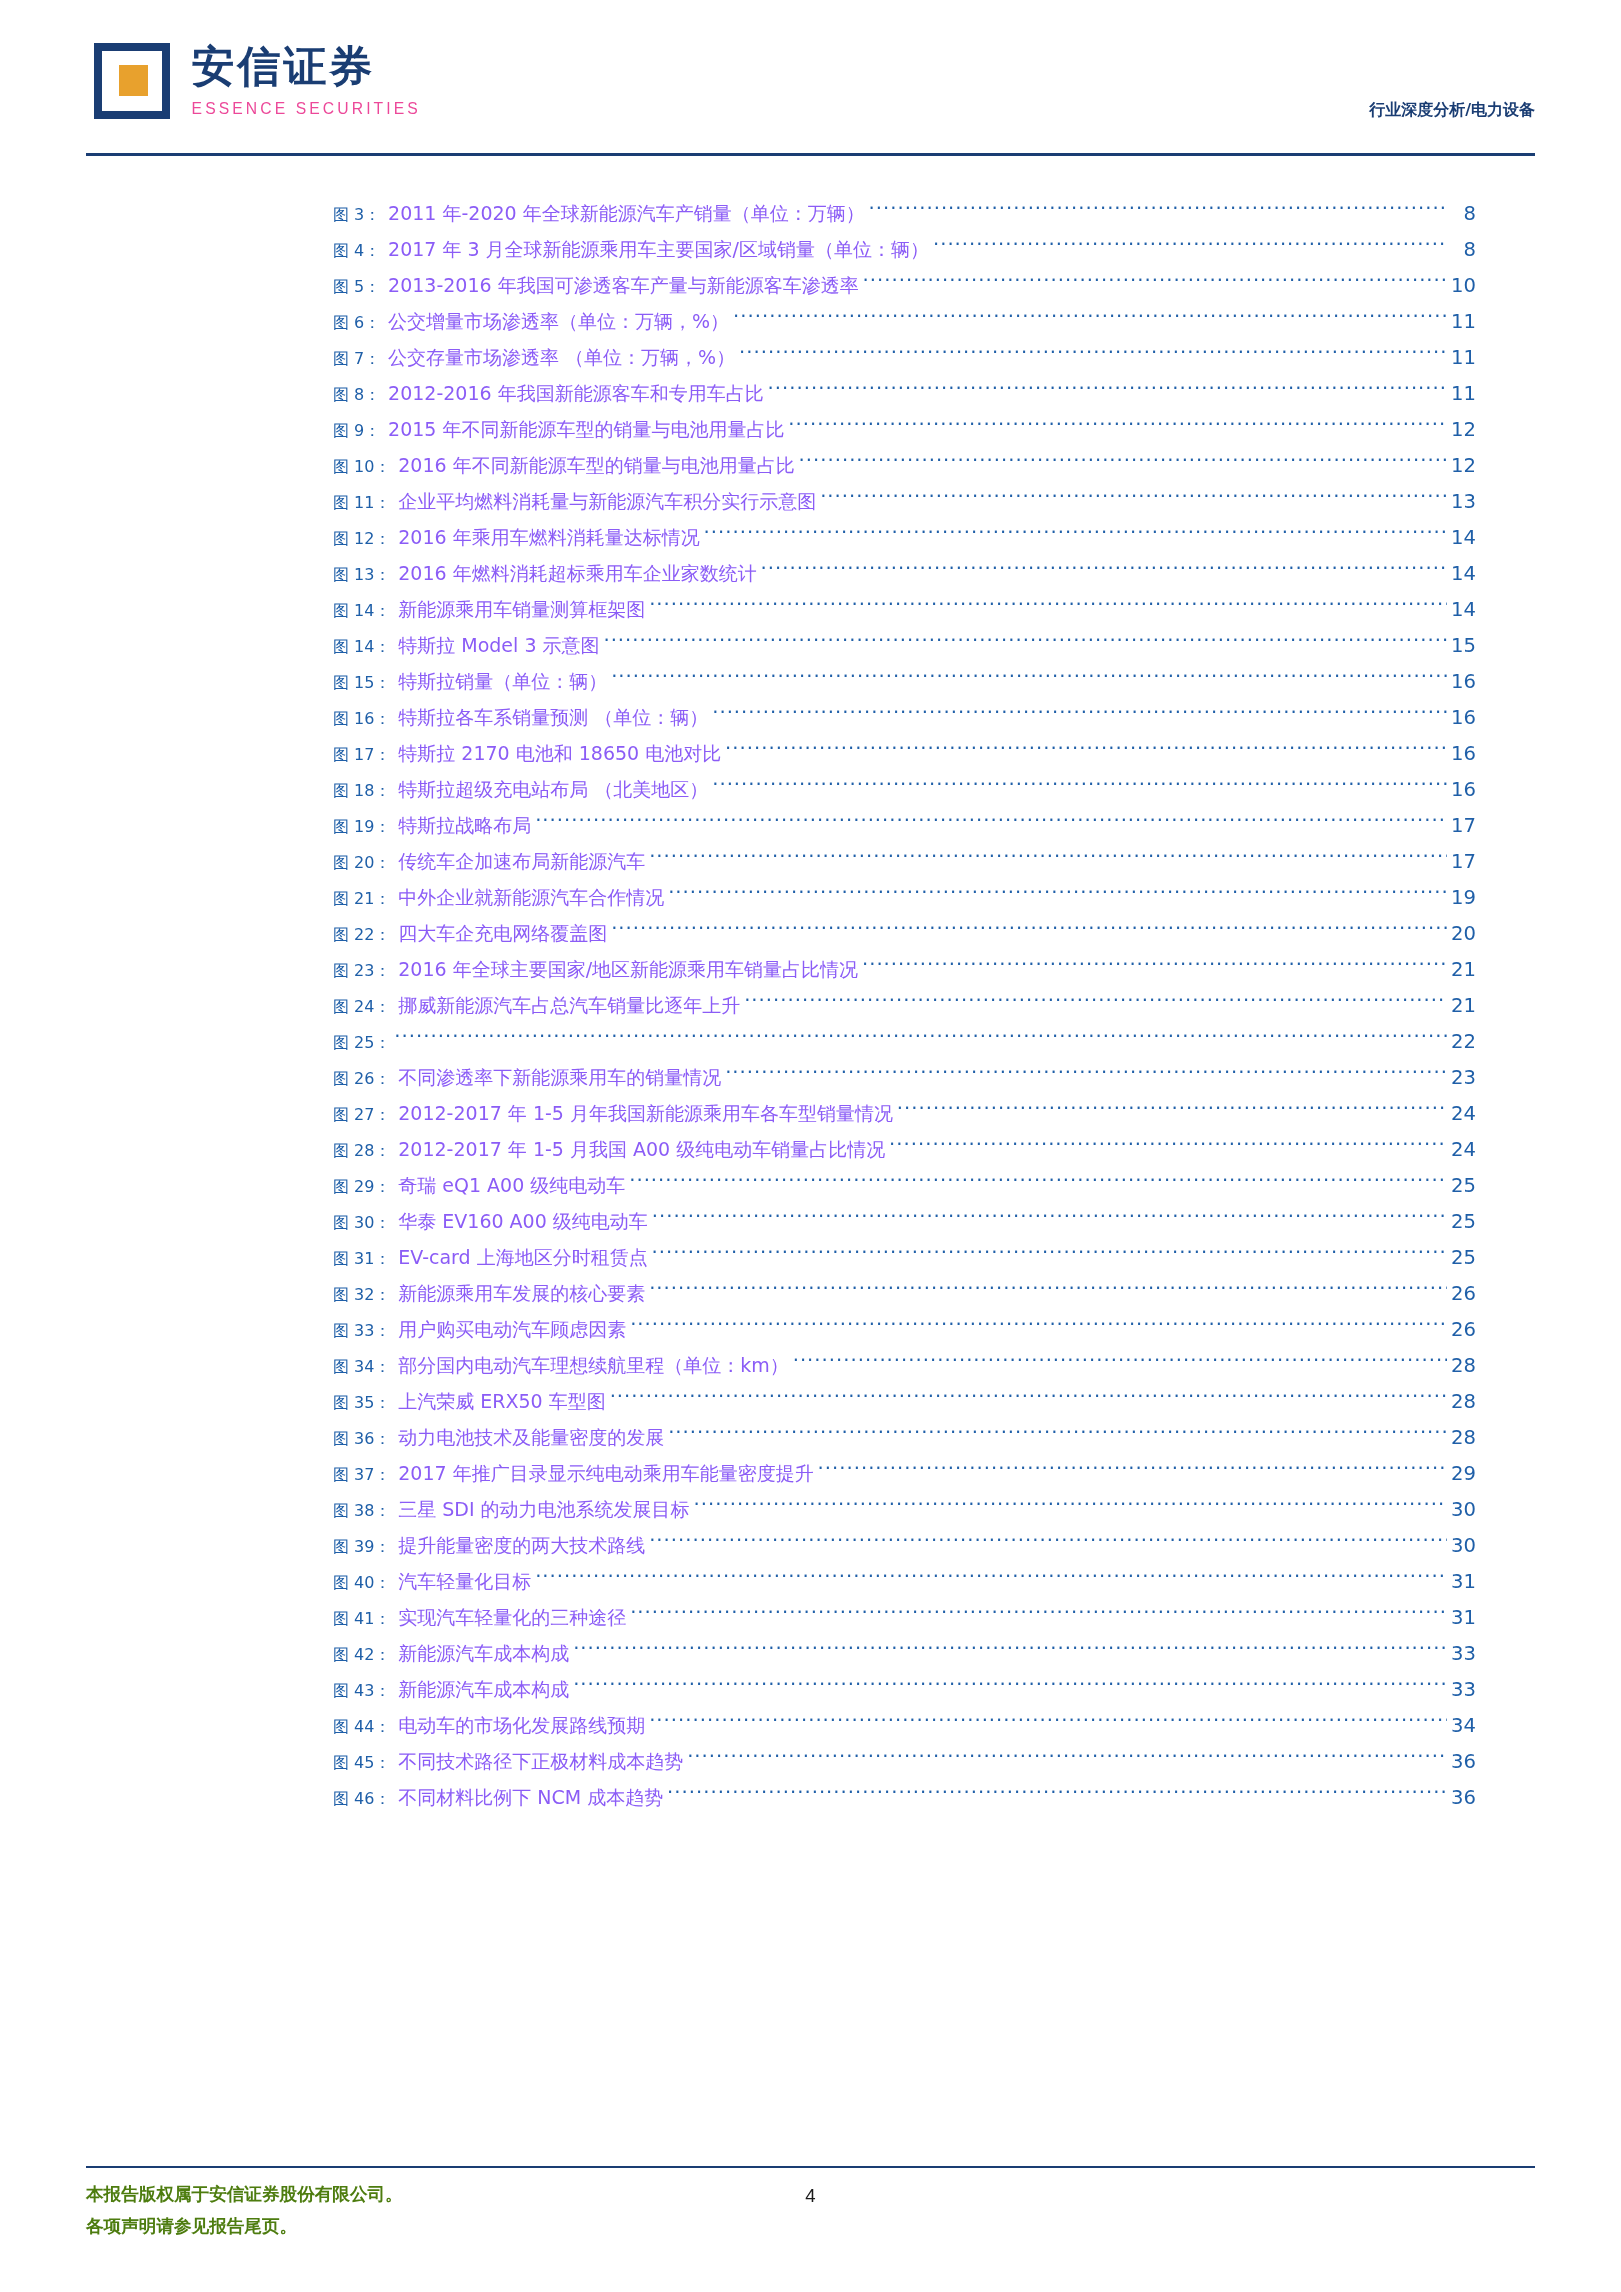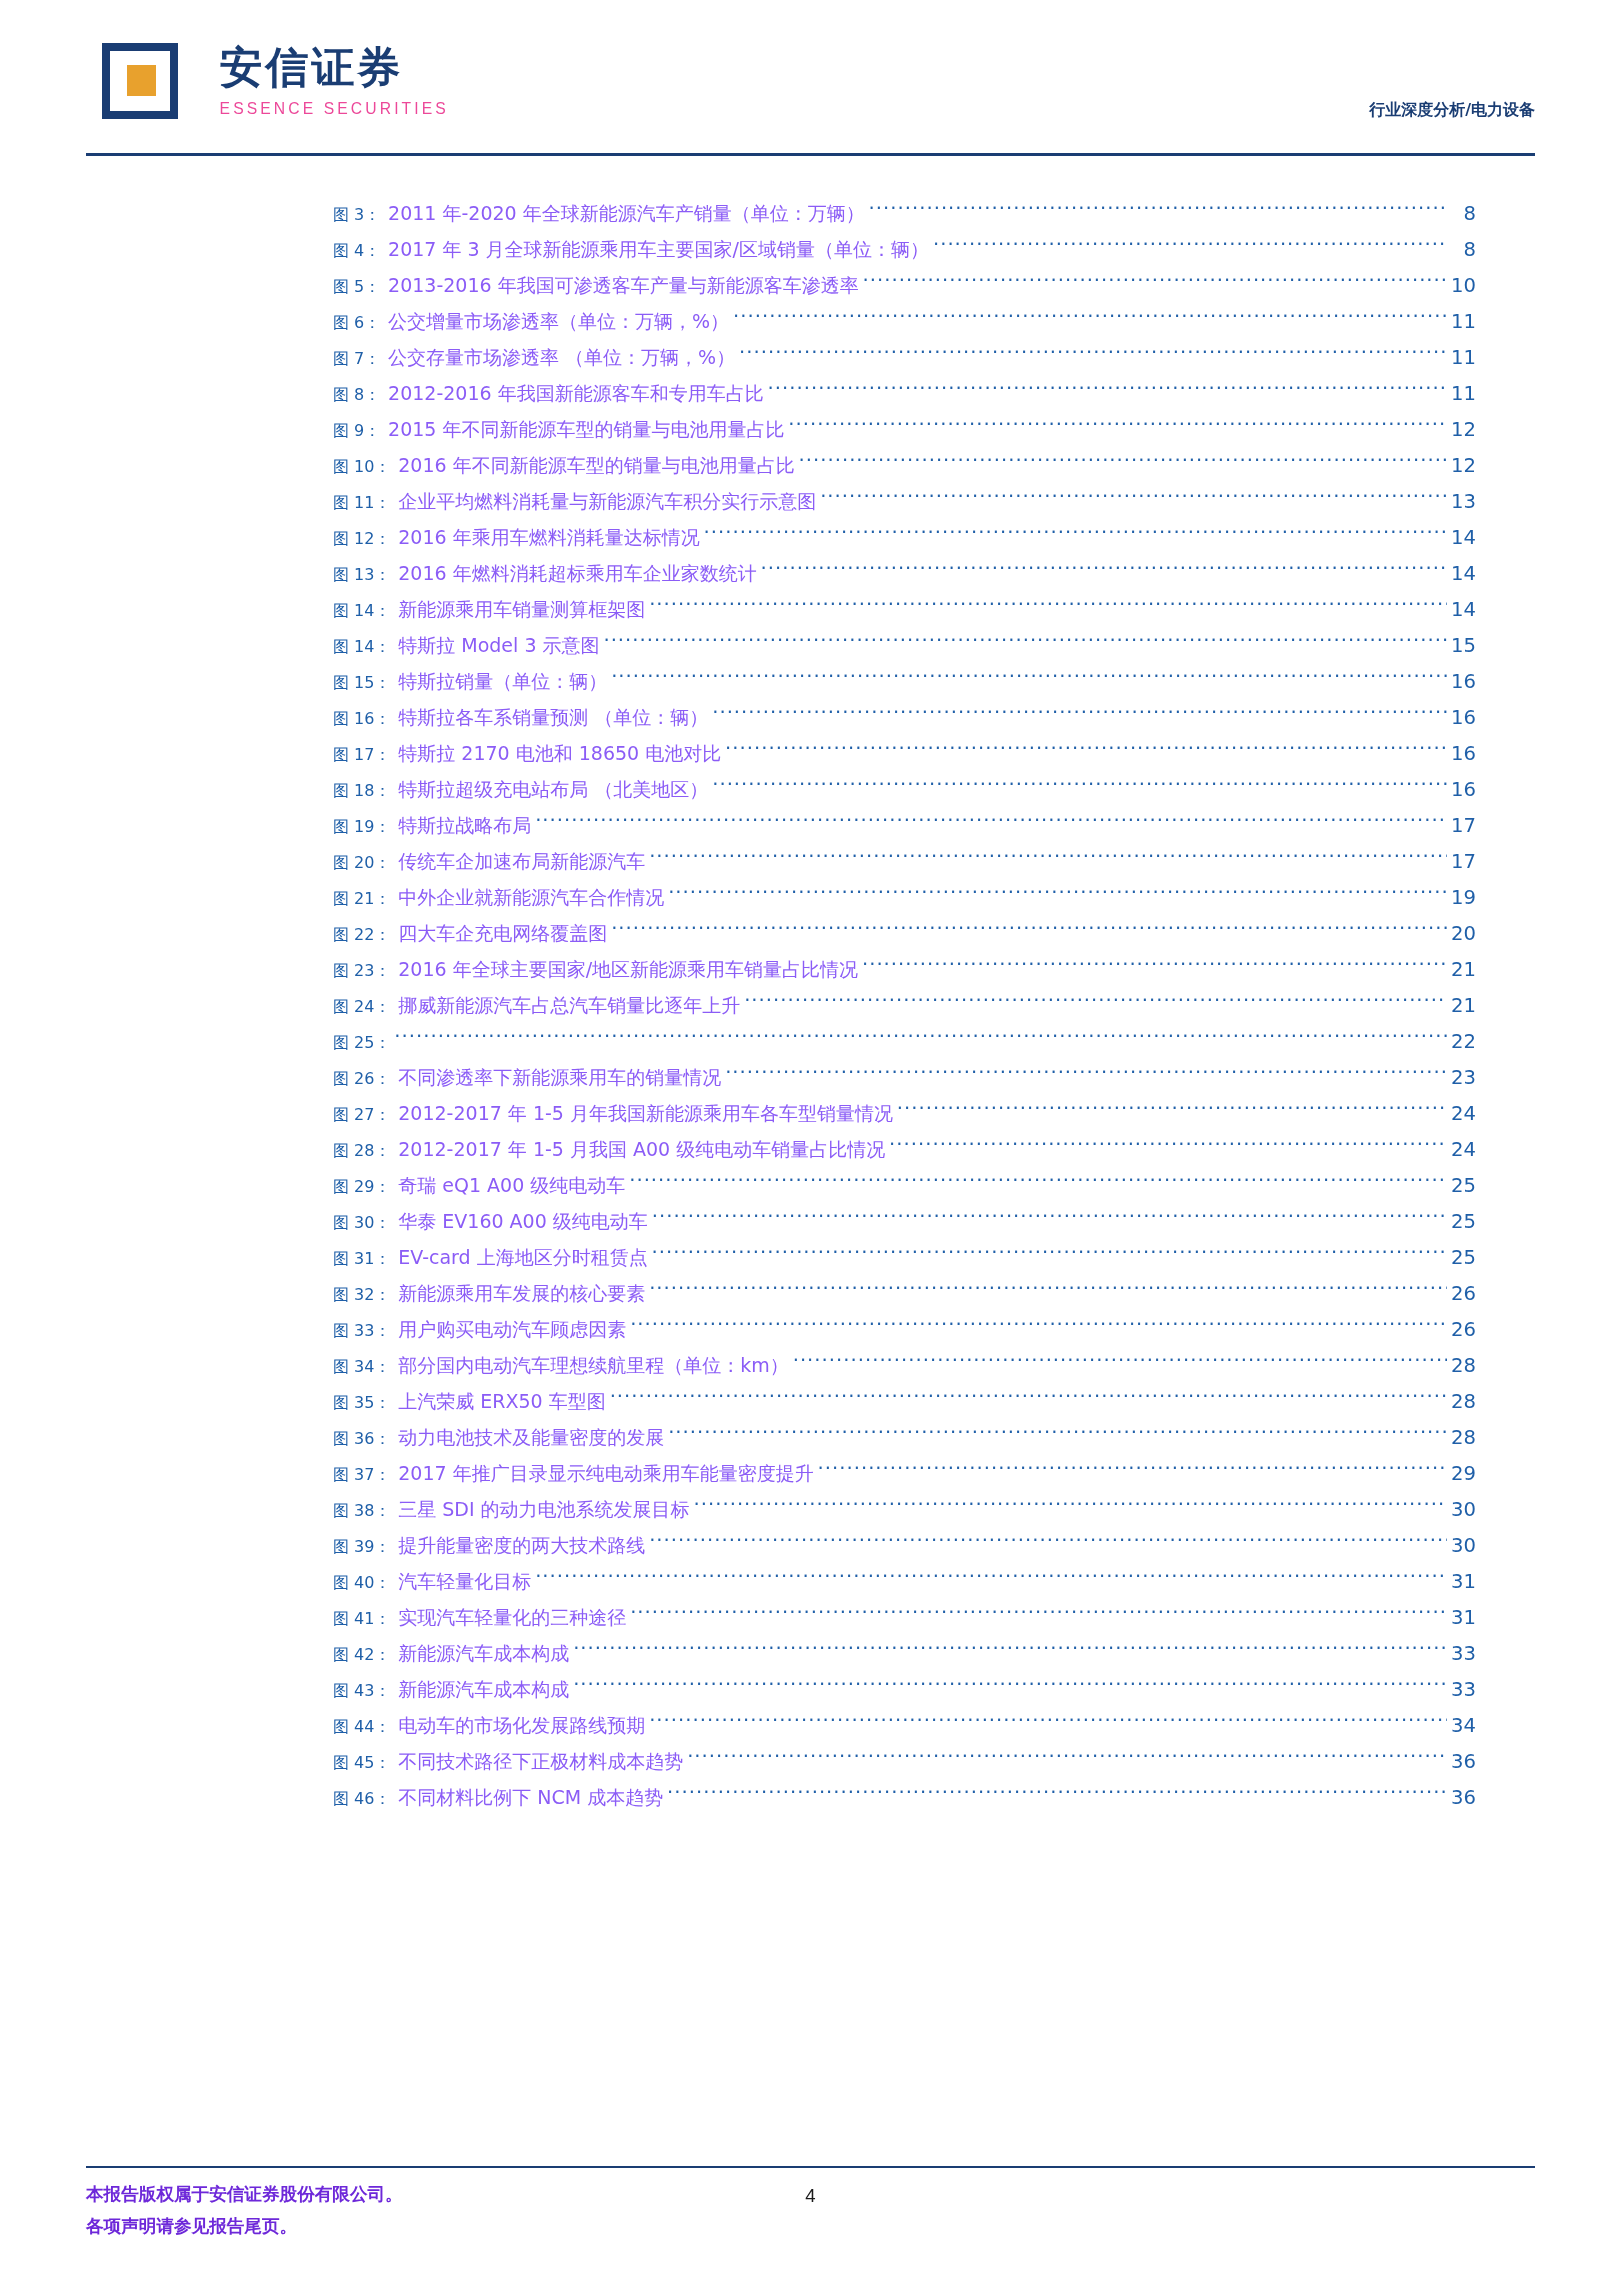--- a/index.html
+++ b/index.html
@@ -26,25 +26,24 @@
   
   .header {
     position: absolute;
     top: 39px;
     left: 86px;
     right: 86px;
     height: 113px;
   }
   .logo-wrap {
     position: absolute;
-    left: 16px;
+    left: 8px;
     top: 0;
     display: flex;
-    align-items: center;
-    gap: 20px;
+    align-items: flex-start;
   }
   .logo-mark {
     width: 76px;
     height: 76px;
     border: 8.8px solid #1a3d73;
     box-sizing: border-box;
     position: relative;
     margin-top: 3.9px;
   }
   .logo-mark::after {
@@ -159,21 +158,21 @@
     bottom: 125px;
     height: 2px;
     background: #1a3d73;
   }
   .footer-left {
     position: absolute;
     left: 86px;
     bottom: 51px;
     font-family: "DejaVu Sans", "Liberation Sans", sans-serif;
     font-size: 17.6px;
-    color: #6d28d9;
+    color: #4d7c0f;
     font-weight: bold;
     line-height: 32px;
   }
   .footer-page {
     position: absolute;
     left: 0;
     right: 0;
     bottom: 86px;
     text-align: center;
     font-family: "Liberation Sans", sans-serif;

